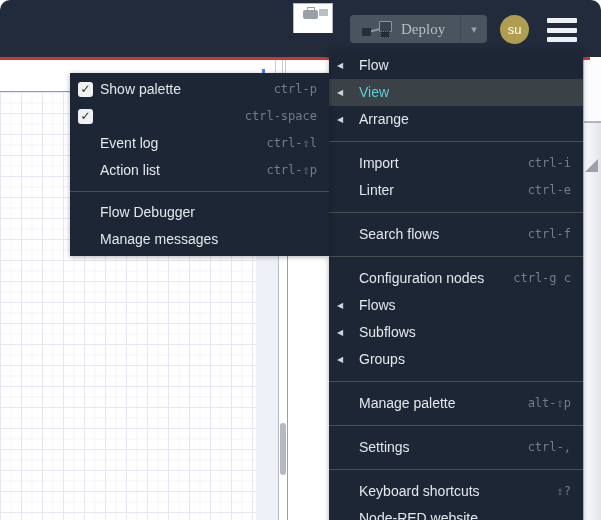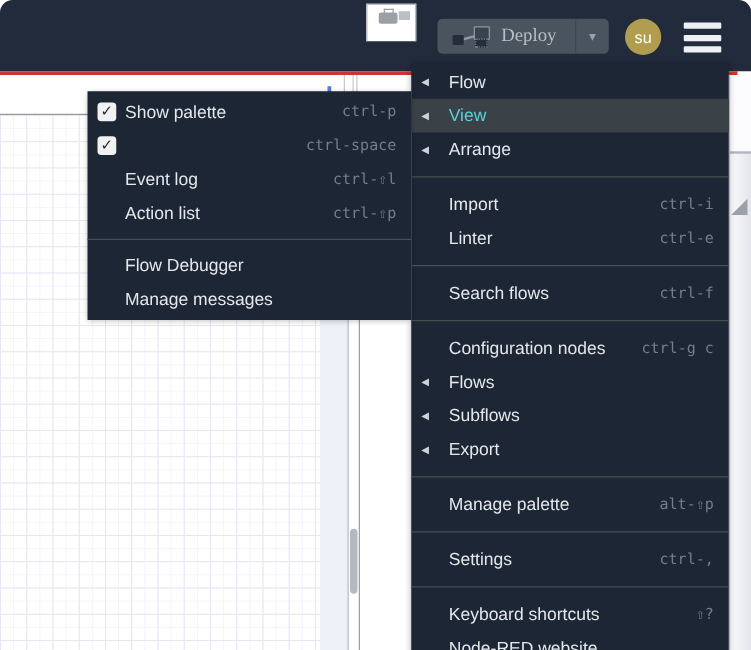--- a/index.html
+++ b/index.html
@@ -128,21 +128,21 @@
       <div class="menu-row"><span class="menu-arrow">◀</span><span>Arrange</span></div>
       <div class="menu-sep"></div>
       <div class="menu-row"><span>Import</span><span class="menu-shortcut">ctrl-i</span></div>
       <div class="menu-row"><span>Linter</span><span class="menu-shortcut">ctrl-e</span></div>
       <div class="menu-sep"></div>
       <div class="menu-row"><span>Search flows</span><span class="menu-shortcut">ctrl-f</span></div>
       <div class="menu-sep"></div>
       <div class="menu-row"><span>Configuration nodes</span><span class="menu-shortcut">ctrl-g c</span></div>
       <div class="menu-row"><span class="menu-arrow">◀</span><span>Flows</span></div>
       <div class="menu-row"><span class="menu-arrow">◀</span><span>Subflows</span></div>
-      <div class="menu-row"><span class="menu-arrow">◀</span><span>Export</span></div>
+      <div class="menu-row"><span class="menu-arrow">◀</span><span>Groups</span></div>
       <div class="menu-sep"></div>
       <div class="menu-row"><span>Manage palette</span><span class="menu-shortcut">alt-⇧p</span></div>
       <div class="menu-sep"></div>
       <div class="menu-row"><span>Settings</span><span class="menu-shortcut">ctrl-,</span></div>
       <div class="menu-sep"></div>
       <div class="menu-row"><span>Keyboard shortcuts</span><span class="menu-shortcut">⇧?</span></div>
       <div class="menu-row"><span>Node-RED website</span></div>
     </div>
 
   <div class="menu view-submenu" id="view-submenu">

